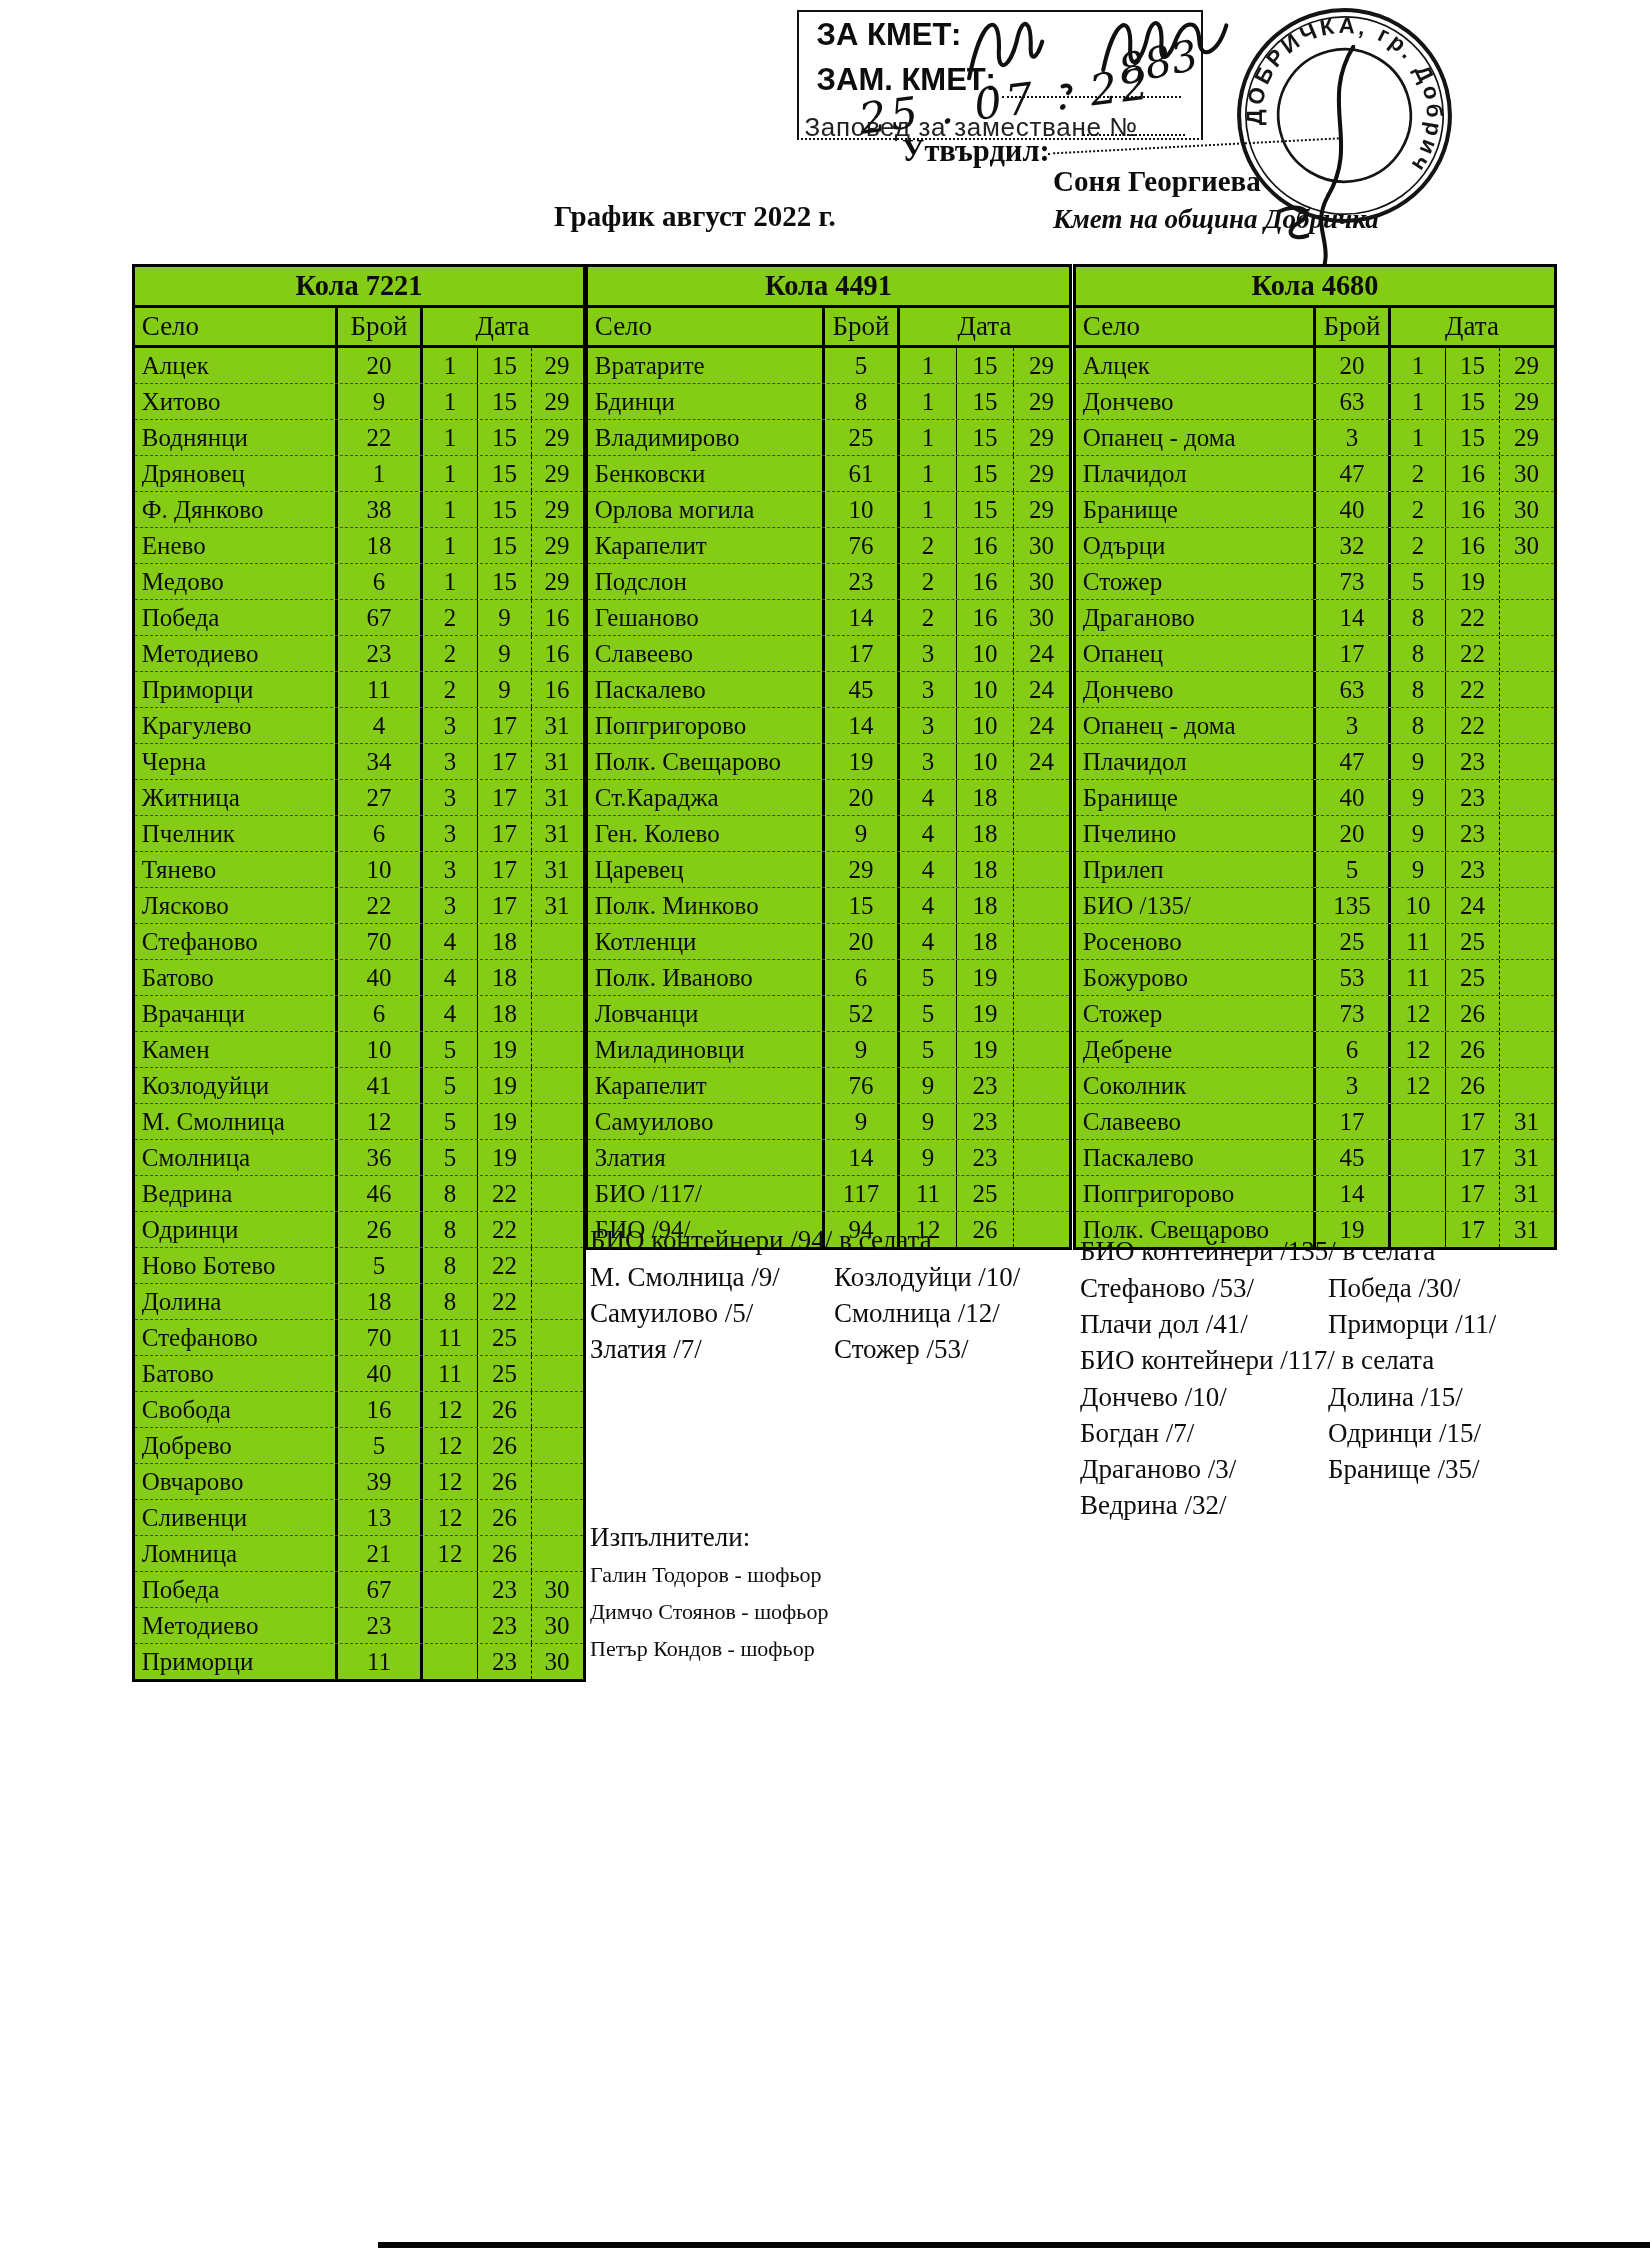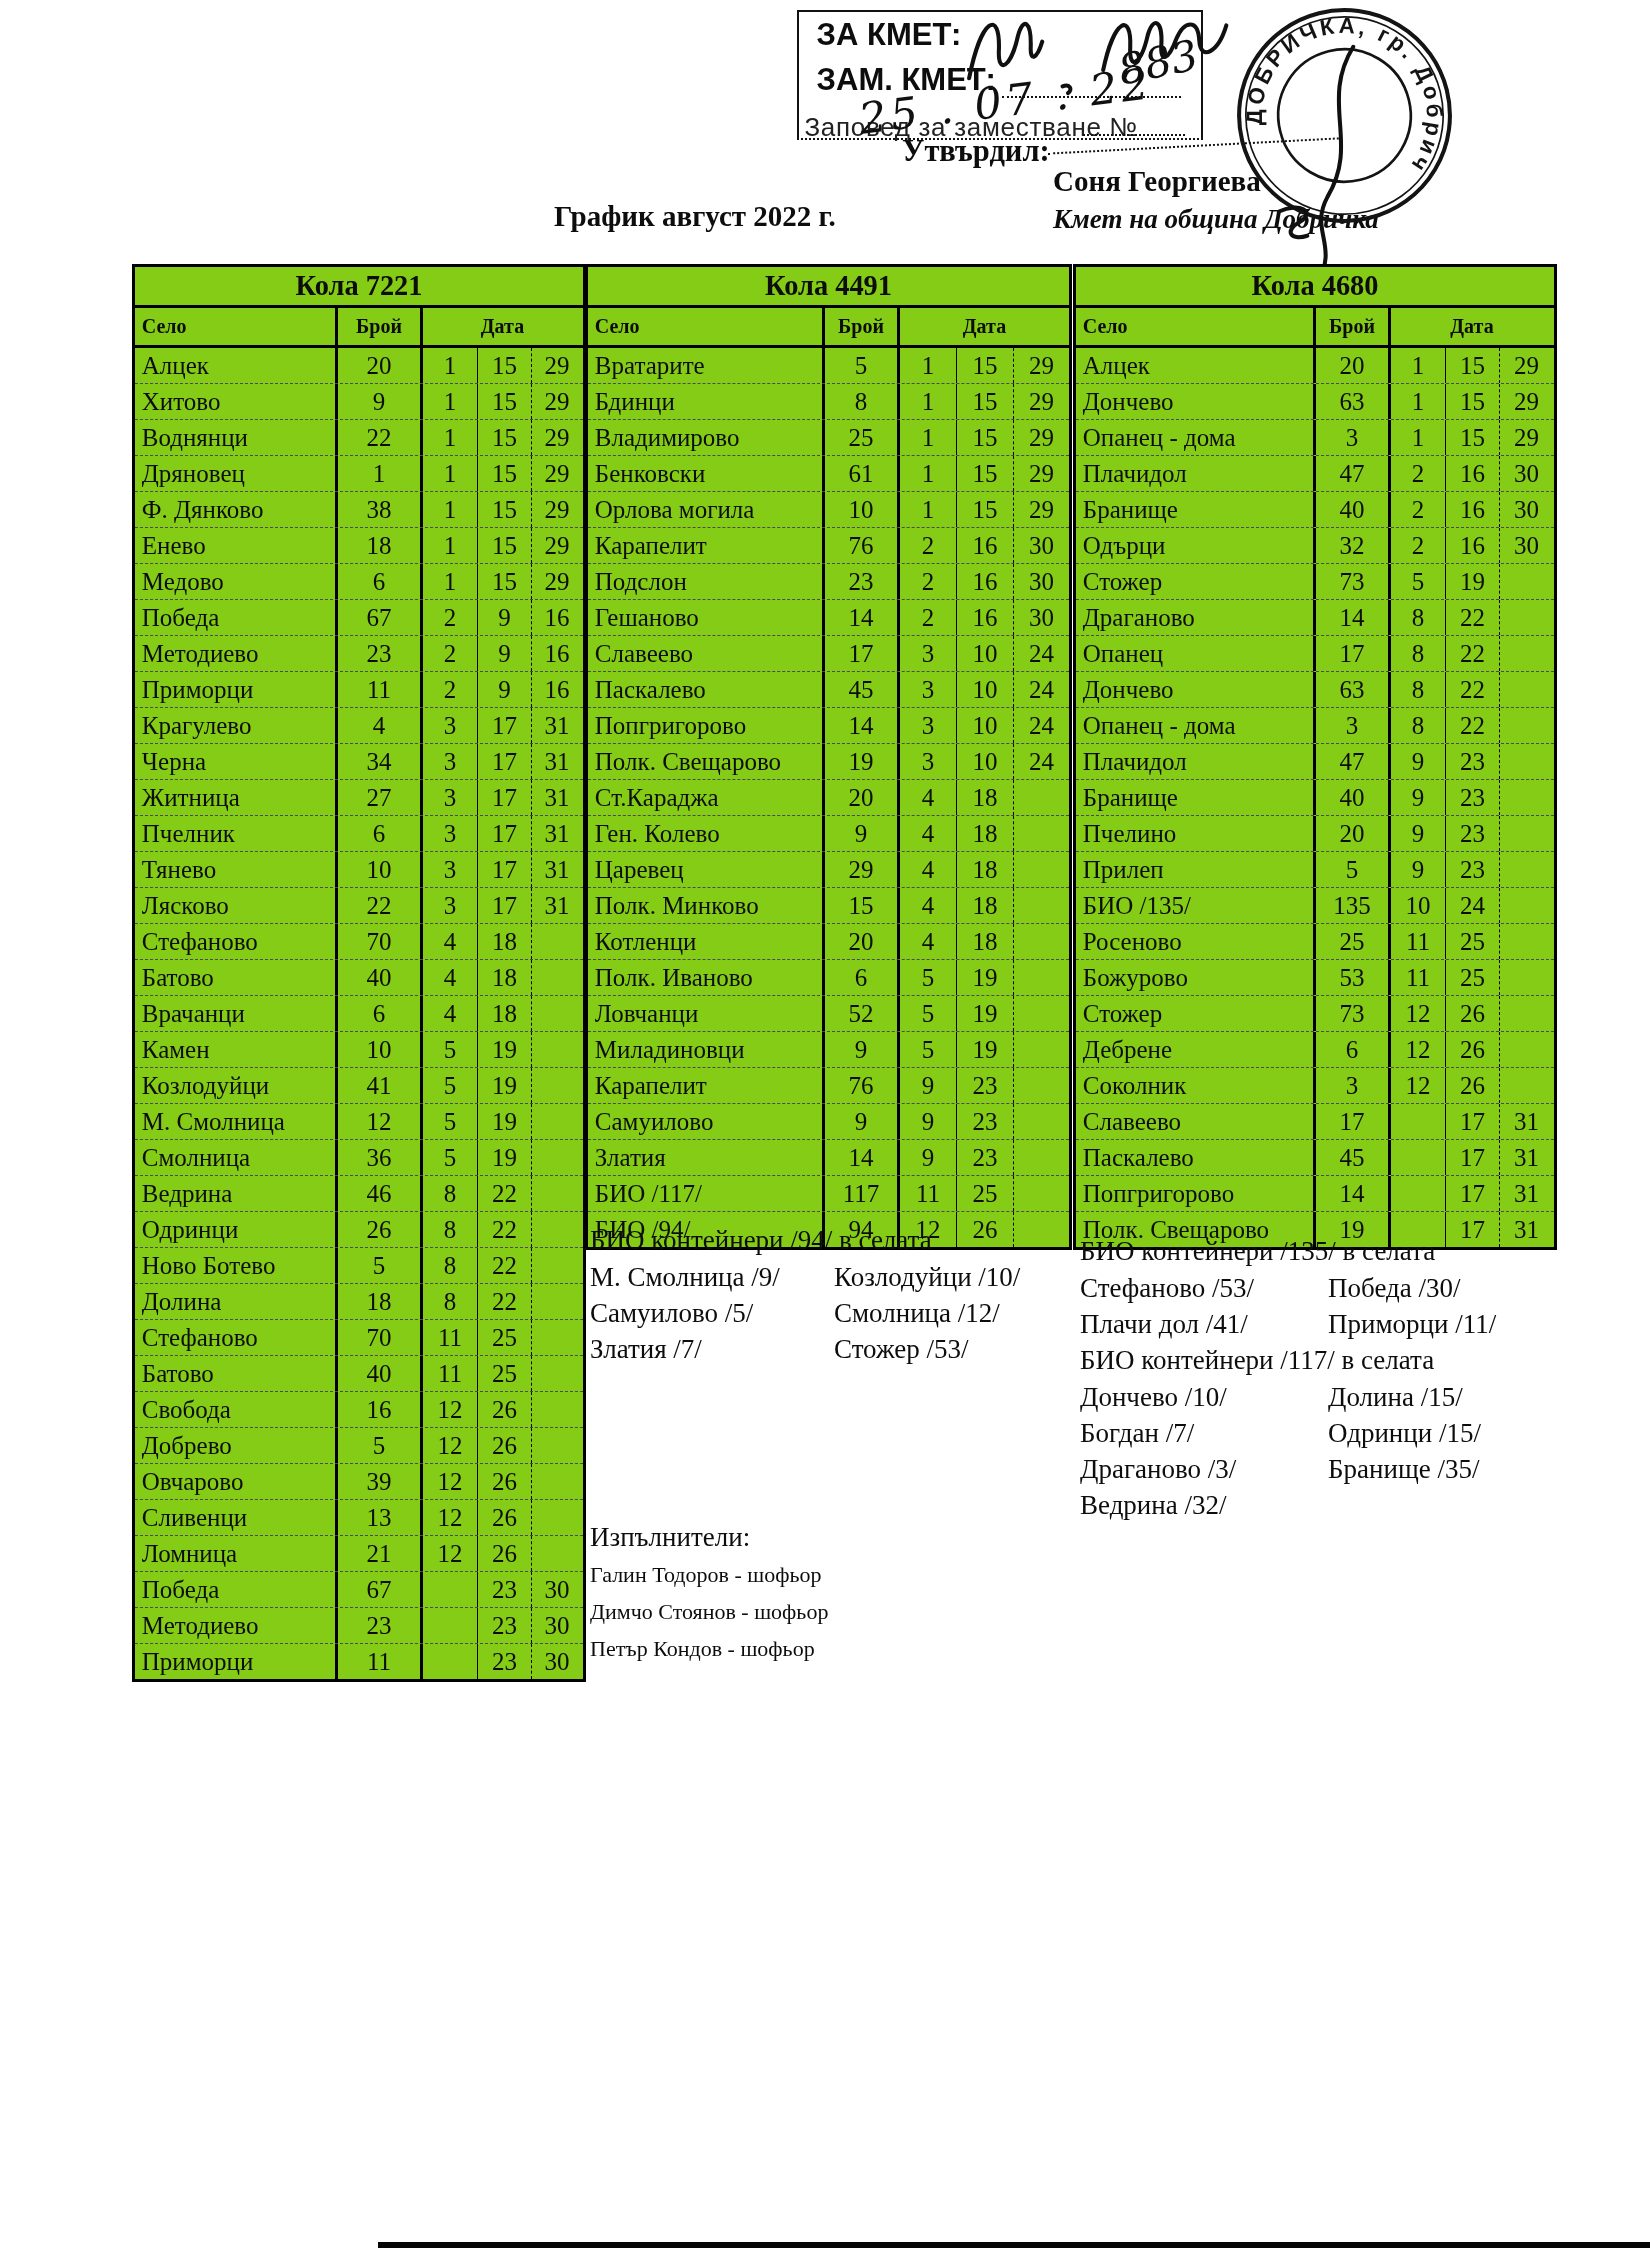--- a/index.html
+++ b/index.html
@@ -26,21 +26,21 @@
   .stamp-dots1{position:absolute;left:203px;top:84px;width:179px;}
   .stamp-line3{position:absolute;left:5.4px;top:100px;font-size:26px;color:#222;letter-spacing:0.7px;white-space:nowrap;}
   .stamp-dots2{position:absolute;left:284px;top:122px;width:102px;}
   .hand{font-family:"DejaVu Serif", serif;font-style:italic;color:#101010;white-space:nowrap;}
   .hand-number{font-size:42px;transform:rotate(-12deg);}
   .hand-date{font-size:43px;letter-spacing:4.1px;transform:rotate(-7deg);}
   
   .table{box-sizing:border-box;border:3.4px solid #000;background:#84cc16;}
   .ttitle{height:38px;border-bottom:3.4px solid #000;display:flex;align-items:center;justify-content:center;
           font-size:28.4px;font-weight:bold;}
-  .thead{display:flex;height:37px;border-bottom:3.4px solid #000;font-weight:bold;font-size:20px;}
+  .thead{display:flex;height:37px;border-bottom:3.4px solid #000;font-weight:normal;font-size:27px;}
   .trow{display:flex;height:35px;font-size:25px;border-top:0.7px dashed #4a4a4a;}
   .tbody .trow:first-child{border-top:none;}
   .cell{display:flex;align-items:center;justify-content:center;box-sizing:border-box;overflow:hidden;white-space:nowrap;}
   .village{width:var(--wv);justify-content:flex-start;padding-left:6.8px;}
   .count{width:var(--wc);border-left:3.4px solid #000;border-right:3.4px solid #000;}
   .d1{width:var(--w1);}
   .d2{width:var(--w2);border-left:1.4px solid #000;}
   .d3{width:var(--w3);border-left:1.4px dashed #000;}
   .thead .dates{width:calc(var(--w1) + var(--w2) + var(--w3));}
   .t1{--wv:200px;--wc:88px;--w1:54px;--w2:54px;--w3:51px;}

